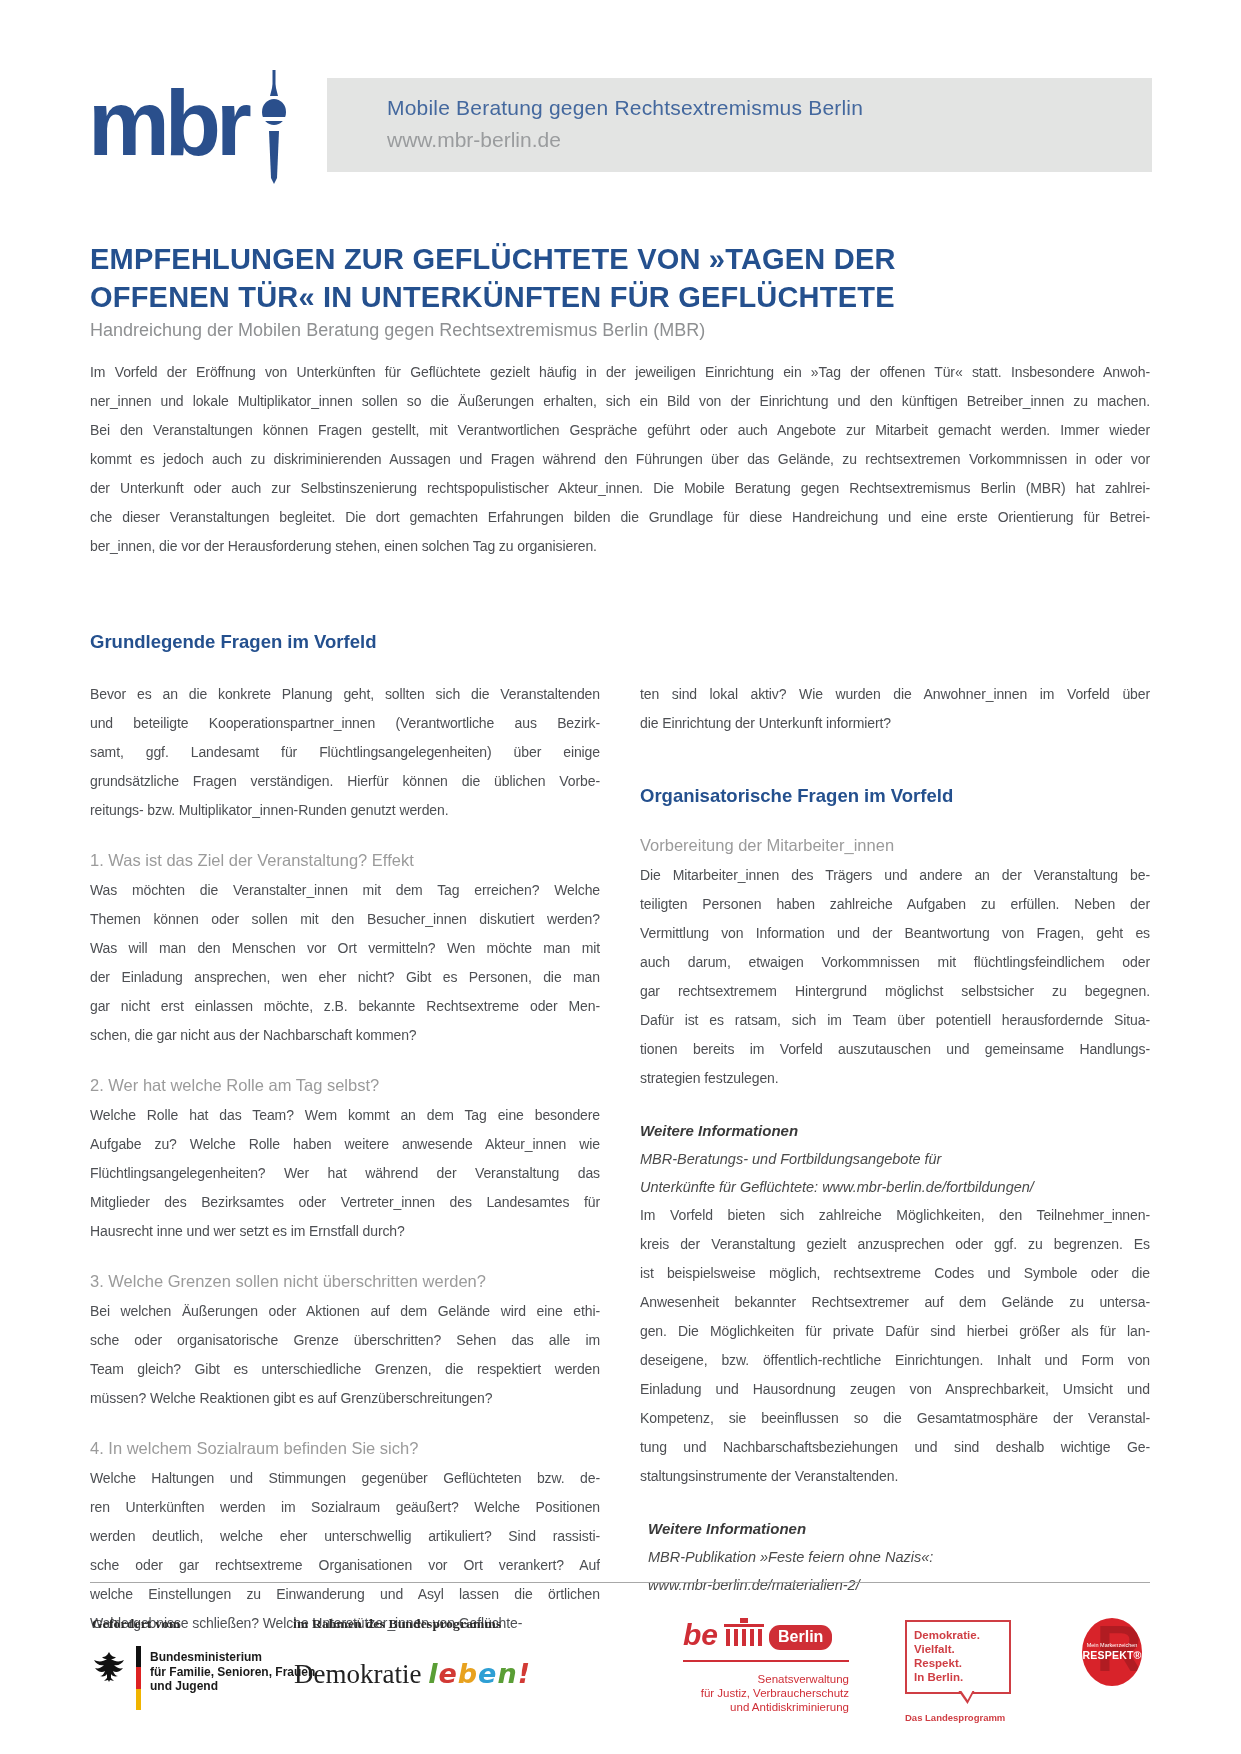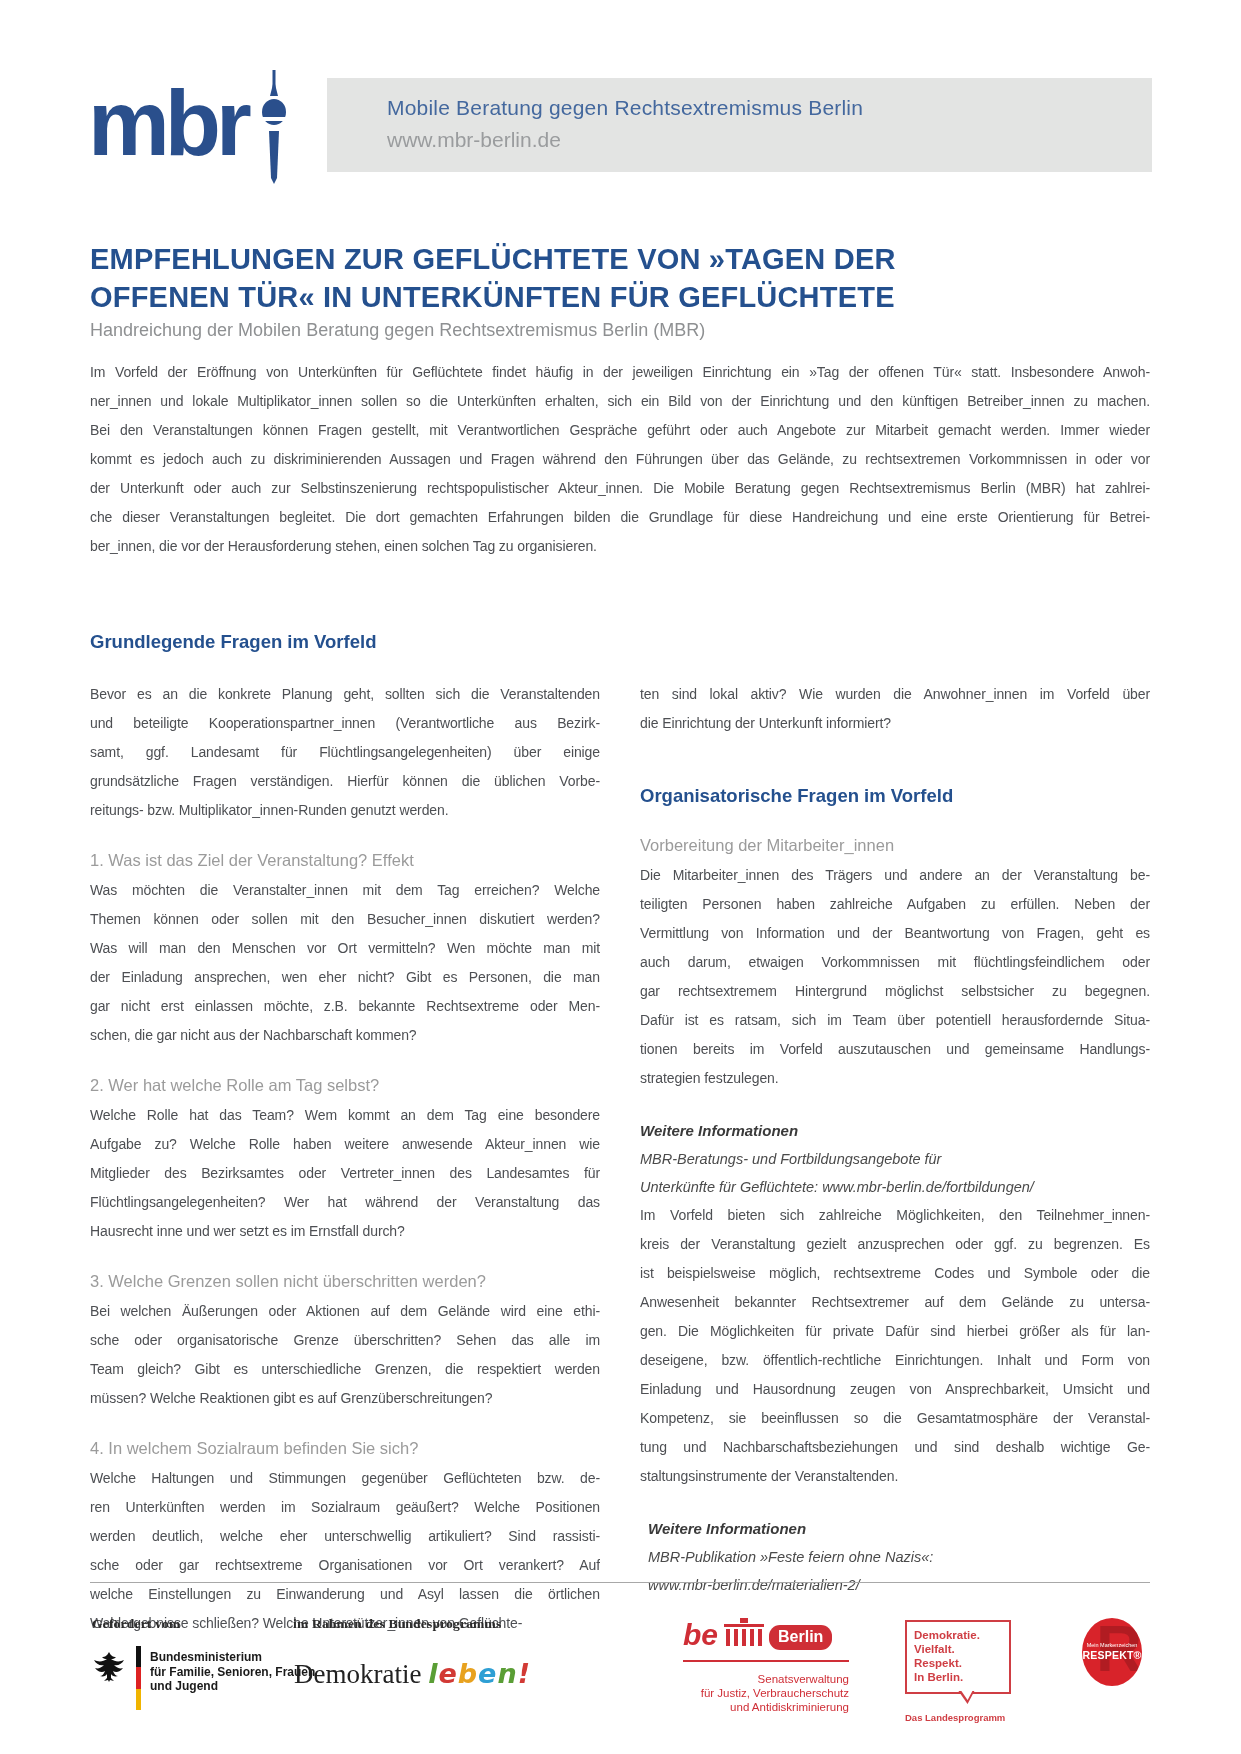--- a/index.html
+++ b/index.html
@@ -111,22 +111,22 @@
     </div>
   </div>
 
   <div class="title">
     <div>EMPFEHLUNGEN ZUR GEFLÜCHTETE VON »TAGEN DER</div>
     <div>OFFENEN TÜR« IN UNTERKÜNFTEN FÜR GEFLÜCHTETE</div>
   </div>
   <div class="subtitle">Handreichung der Mobilen Beratung gegen Rechtsextremismus Berlin (MBR)</div>
 
   <div class="intro">
-      <div class="tline just">Im Vorfeld der Eröffnung von Unterkünften für Geflüchtete findet häufig in der jeweiligen Einrichtung ein »Tag der offenen Tür« statt. Insbesondere Anwoh-</div>
-      <div class="tline just">ner_innen und lokale Multiplikator_innen sollen so die Unterkünften erhalten, sich ein Bild von der Einrichtung und den künftigen Betreiber_innen zu machen.</div>
+      <div class="tline just">Im Vorfeld der Eröffnung von Unterkünften für Geflüchtete gezielt häufig in der jeweiligen Einrichtung ein »Tag der offenen Tür« statt. Insbesondere Anwoh-</div>
+      <div class="tline just">ner_innen und lokale Multiplikator_innen sollen so die Äußerungen erhalten, sich ein Bild von der Einrichtung und den künftigen Betreiber_innen zu machen.</div>
       <div class="tline just">Bei den Veranstaltungen können Fragen gestellt, mit Verantwortlichen Gespräche geführt oder auch Angebote zur Mitarbeit gemacht werden. Immer wieder</div>
       <div class="tline just">kommt es jedoch auch zu diskriminierenden Aussagen und Fragen während den Führungen über das Gelände, zu rechtsextremen Vorkommnissen in oder vor</div>
       <div class="tline just">der Unterkunft oder auch zur Selbstinszenierung rechtspopulistischer Akteur_innen. Die Mobile Beratung gegen Rechtsextremismus Berlin (MBR) hat zahlrei-</div>
       <div class="tline just">che dieser Veranstaltungen begleitet. Die dort gemachten Erfahrungen bilden die Grundlage für diese Handreichung und eine erste Orientierung für Betrei-</div>
       <div class="tline">ber_innen, die vor der Herausforderung stehen, einen solchen Tag zu organisieren.</div>
     </div>
 
   <div class="columns">
     <div class="col col-left">
       <div class="col-heading">Grundlegende Fragen im Vorfeld</div>
@@ -144,22 +144,22 @@
             <div class="tline just">Themen können oder sollen mit den Besucher_innen diskutiert werden?</div>
             <div class="tline just">Was will man den Menschen vor Ort vermitteln? Wen möchte man mit</div>
             <div class="tline just">der Einladung ansprechen, wen eher nicht? Gibt es Personen, die man</div>
             <div class="tline just">gar nicht erst einlassen möchte, z.B. bekannte Rechtsextreme oder Men-</div>
             <div class="tline">schen, die gar nicht aus der Nachbarschaft kommen?</div>
           </div>
           <div class="subhead">2. Wer hat welche Rolle am Tag selbst?</div>
           <div class="para">
             <div class="tline just">Welche Rolle hat das Team? Wem kommt an dem Tag eine besondere</div>
             <div class="tline just">Aufgabe zu? Welche Rolle haben weitere anwesende Akteur_innen wie</div>
+            <div class="tline just">Flüchtlingsangelegenheiten? Wer hat während der Veranstaltung das</div>
             <div class="tline just">Mitglieder des Bezirksamtes oder Vertreter_innen des Landesamtes für</div>
-            <div class="tline just">Flüchtlingsangelegenheiten? Wer hat während der Veranstaltung das</div>
             <div class="tline">Hausrecht inne und wer setzt es im Ernstfall durch?</div>
           </div>
           <div class="subhead">3. Welche Grenzen sollen nicht überschritten werden?</div>
           <div class="para">
             <div class="tline just">Bei welchen Äußerungen oder Aktionen auf dem Gelände wird eine ethi-</div>
             <div class="tline just">sche oder organisatorische Grenze überschritten? Sehen das alle im</div>
             <div class="tline just">Team gleich? Gibt es unterschiedliche Grenzen, die respektiert werden</div>
             <div class="tline">müssen? Welche Reaktionen gibt es auf Grenzüberschreitungen?</div>
           </div>
           <div class="subhead">4. In welchem Sozialraum befinden Sie sich?</div>

